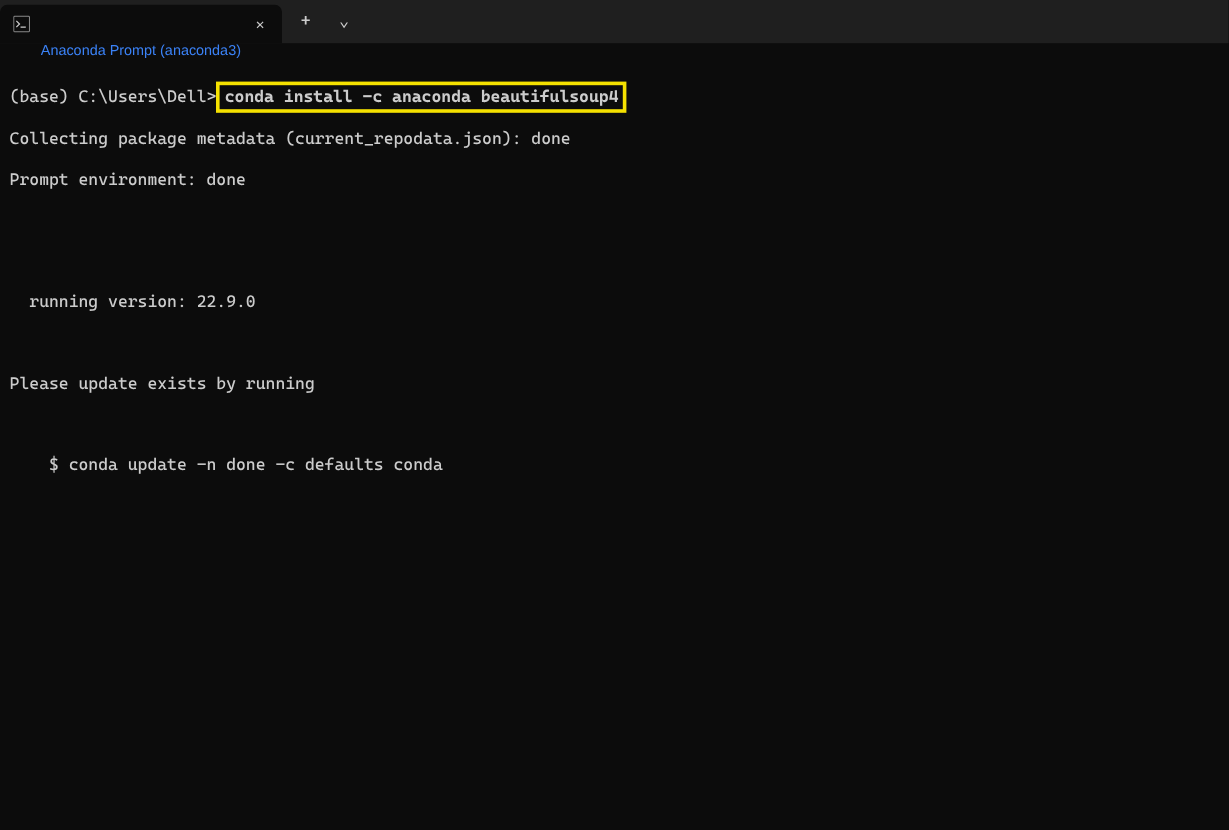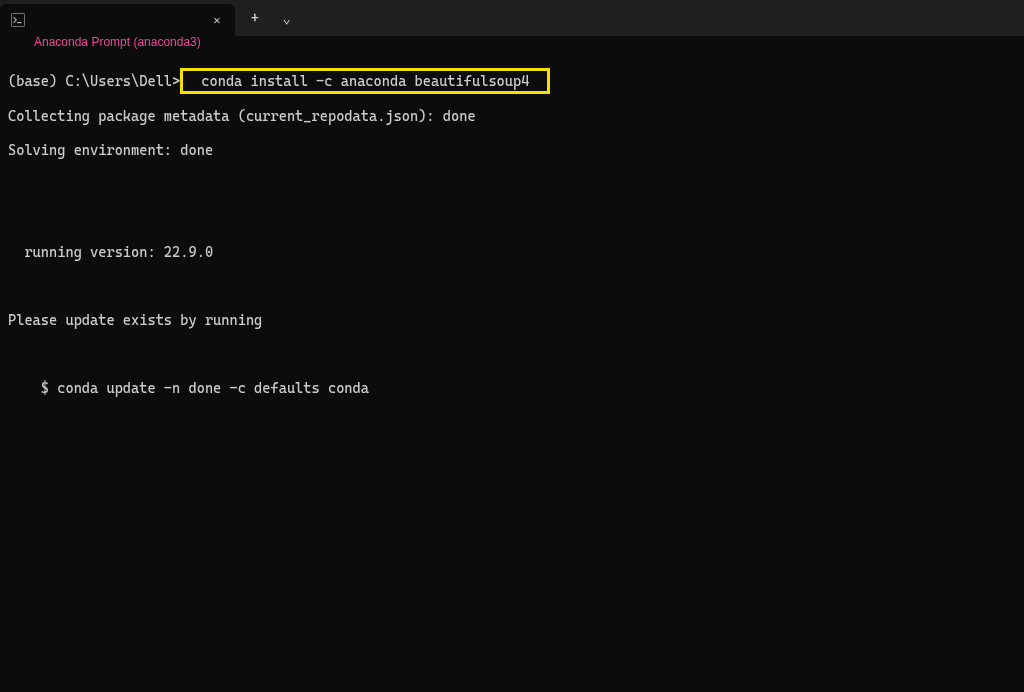--- a/index.html
+++ b/index.html
@@ -1,26 +1,26 @@
 <!DOCTYPE html>
 <html><head>
 <meta charset="utf-8">
 <style>
   * { margin: 0; padding: 0; box-sizing: border-box; }
   html, body { width: 1024px; height: 692px; background: #0c0c0c; font-family: "Cascadia Mono", "Consolas", monospace; color: #cccccc; overflow: hidden; }
   .titlebar { height: 36px; background: #1f1f1f; display: flex; align-items: stretch; user-select: none; }
   .tab { display: flex; align-items: center; background: #0c0c0c; padding: 0 10px; gap: 8px; min-width: 220px; border-top-left-radius: 6px; border-top-right-radius: 6px; margin-top: 4px; }
   .tab-icon { width: 16px; height: 16px; display: inline-flex; align-items: center; justify-content: center; }
-  .tab-title { font-family: "Segoe UI", sans-serif; font-size: 12px; color: #ec4899; flex: 1; white-space: nowrap; overflow: hidden; text-overflow: ellipsis; margin-top: 44px; }
+  .tab-title { font-family: "Segoe UI", sans-serif; font-size: 12px; color: #3b82f6; flex: 1; white-space: nowrap; overflow: hidden; text-overflow: ellipsis; margin-top: 44px; }
   .tab-close { width: 16px; height: 16px; display: inline-flex; align-items: center; justify-content: center; color: #cccccc; font-size: 12px; cursor: pointer; }
   .titlebar-actions { display: flex; align-items: center; margin-left: 4px; }
   .titlebar-btn { width: 32px; height: 32px; display: inline-flex; align-items: center; justify-content: center; color: #cccccc; font-size: 14px; cursor: pointer; }
   .terminal { padding: 18px 8px 8px 8px; font-size: 14px; line-height: 17px; white-space: pre; }
   .line { white-space: pre; }
-  .highlight-cmd { border: 3px solid #f5e100; padding: 0 18px; display: inline-block; line-height: 20px; margin-top: -3px; margin-bottom: -3px; position: relative; z-index: 2; }
+  .highlight-cmd { border: 3px solid #f5e100; padding: 0 4px; display: inline-block; line-height: 20px; margin-top: -3px; margin-bottom: -3px; position: relative; z-index: 2; font-weight: bold; }
 </style>
 </head>
 <body>
 
 <div class="titlebar">
   <div class="tab">
     <span class="tab-icon">
       <svg width="14" height="14" viewBox="0 0 16 16">
           <rect x="0.5" y="0.5" width="15" height="15" rx="1" fill="#0c0c0c" stroke="#888"></rect>
           <path d="M3 5 L6 8 L3 11" stroke="#ccc" stroke-width="1.2" fill="none"></path>
@@ -32,21 +32,21 @@
   </div>
   <div class="titlebar-actions">
     <span class="titlebar-btn">+</span>
     <span class="titlebar-btn">⌄</span>
   </div>
 </div>
 
 <div class="terminal">
 <div class="line"><span>(base) C:\Users\Dell&gt;</span><span class="highlight-cmd">conda install -c anaconda beautifulsoup4</span></div>
 <div class="line">Collecting package metadata (current_repodata.json): done</div>
-<div class="line">Solving environment: done</div>
+<div class="line">Prompt environment: done</div>
 <div class="line">&nbsp;</div>
 <div class="line">&nbsp;</div>
 <div class="line">  running version: 22.9.0</div>
 <div class="line">&nbsp;</div>
 <div class="line">Please update exists by running</div>
 <div class="line">&nbsp;</div>
 <div class="line">    $ conda update -n done -c defaults conda</div>
 <div class="line">&nbsp;</div>
 <div class="line">&nbsp;</div>
 <div class="line">&nbsp;</div>

